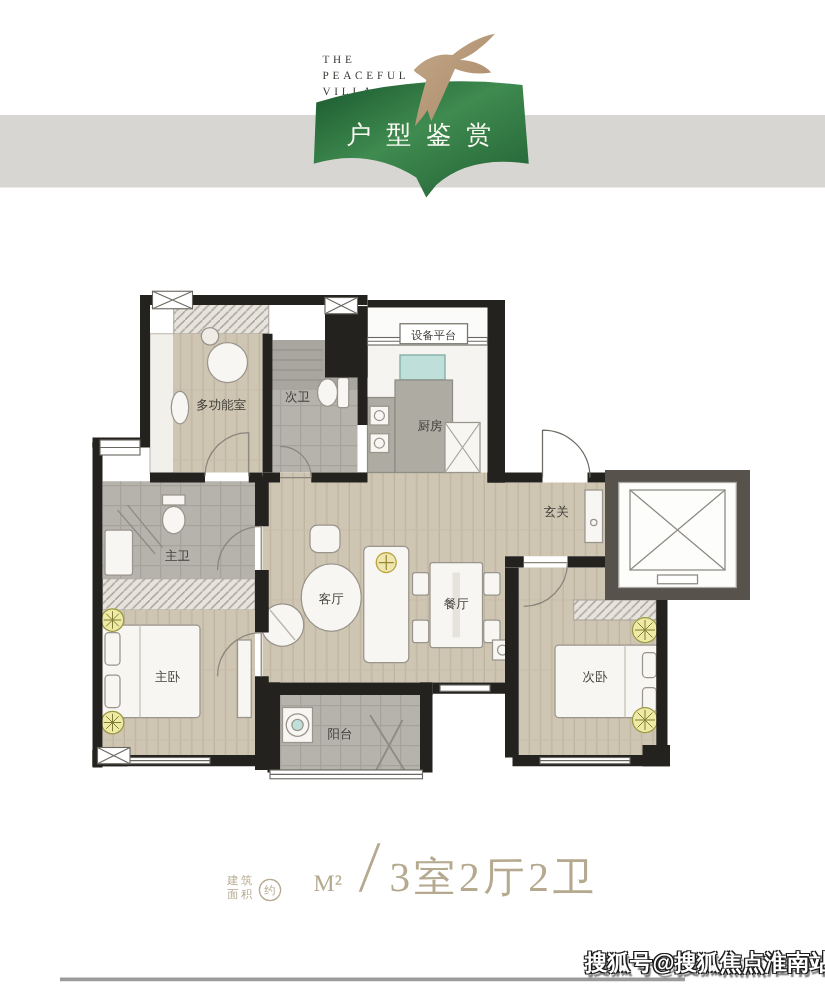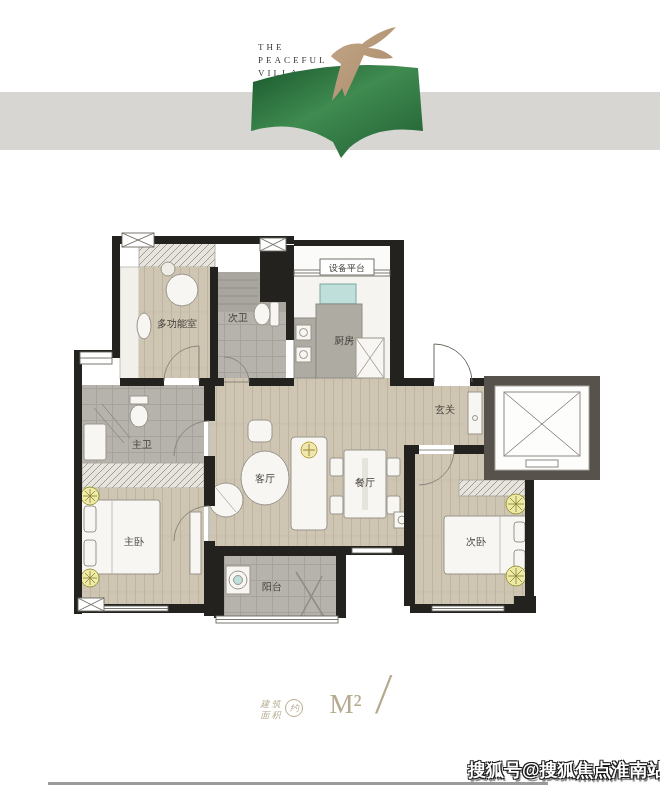--- a/index.html
+++ b/index.html
@@ -15,26 +15,26 @@
              text-indent:12px;color:#fbfbf4;}
   
   .plan{position:absolute;left:64px;top:228px;width:536px;height:402px;}
   .plan svg{display:block;}
   .room-label{font-family:"Liberation Sans",sans-serif;font-size:10px;fill:#403e39;font-weight:500;}
   .room-label.small{font-size:9px;}
   
   .footer{position:absolute;left:0;top:660px;width:660px;height:86px;
           display:flex;align-items:baseline;justify-content:center;
           color:#b5a98f;font-family:"Liberation Serif",serif;}
-  .area-meta{display:flex;align-items:flex-start;gap:3px;transform:translateY(-6px);margin-right:18px;font-style:italic;}
+  .area-meta{display:flex;align-items:flex-end;gap:3px;transform:translateY(-6px);margin-right:18px;}
   .area-meta .stack{display:flex;flex-direction:column;font-size:9px;letter-spacing:2px;line-height:11px;}
   .area-meta .circ{width:16px;height:16px;border:1px solid #b5a98f;border-radius:50%;
                    font-size:9px;display:flex;align-items:center;justify-content:center;}
   .area-value{font-size:66px;line-height:1;letter-spacing:0px;}
-  .area-unit{font-size:27px;margin-left:8px;}
+  .area-unit{font-size:19px;margin-left:8px;}
   .slash{font-size:58px;font-style:italic;font-weight:100;margin:0 8px 0 14px;transform:scaleX(.75);}
   .layout-text{font-size:33px;letter-spacing:3px;}
   
   .bottom-rule{position:absolute;left:48px;top:782px;width:500px;height:3px;background:#9b9b9b;}
   .watermark{position:absolute;left:468px;top:758px;width:200px;
              font-size:18px;font-weight:bold;letter-spacing:0px;color:#ffffff;white-space:nowrap;
              text-shadow:-1px -1px 0 #1a1a1a,1px -1px 0 #1a1a1a,-1px 1px 0 #1a1a1a,
                           1px 1px 0 #1a1a1a,2px 3px 1px rgba(20,20,20,.55);}
 </style>
 </head>
@@ -62,20 +62,21 @@
           <stop offset="0" stop-color="#c3a687"></stop>
           <stop offset="1" stop-color="#a98b6b"></stop>
         </linearGradient>
       </defs>
       <path d="M23,64 Q103,40 188,50 L193,113 Q146,106 119,130 L111,140 L103,124 Q65,100 21,113 Z" fill="url(#fanG)"></path>
       <path d="M101,38 C110,28 122,24 132,26 C142,18 154,11 166,9 C156,20 146,27 138,30
                C148,30 158,34 163,40 C152,42 142,40 134,37 C130,46 124,60 115,79 L112,70
                C109,75 106,78 102,83 C104,72 107,60 111,46 C106,42 102,40 101,38 Z" fill="url(#birdG)"></path>
     </svg>
   </div>
+  <div class="fan-title">户型鉴赏</div>
 
   <div class="plan">
     <svg width="536" height="402" viewBox="0 0 536 402">
       <defs>
         <pattern id="wood" width="9" height="56" patternUnits="userSpaceOnUse">
           <rect width="9" height="56" fill="#cec5b2"></rect>
           <path d="M8.5,0V56" stroke="#bfb49f" stroke-width="1"></path>
           <path d="M0,28H9" stroke="#c6bba7" stroke-width="0.7"></path>
         </pattern>
         <pattern id="tile" width="16" height="16" patternUnits="userSpaceOnUse">
@@ -270,18 +271,19 @@
   <div class="footer">
     <div class="area-meta">
       <div class="stack">
         <span>建筑</span>
         <span>面积</span>
       </div>
       <div class="circ">约</div>
     </div>
     <div class="area-unit">M²</div>
     <div class="slash">/</div>
+    <div class="layout-text">3室2厅2卫</div>
   </div>
 
   <div class="bottom-rule"></div>
   <div class="watermark">搜狐号@搜狐焦点淮南站</div>
 
 </div>
 
 </body></html>

